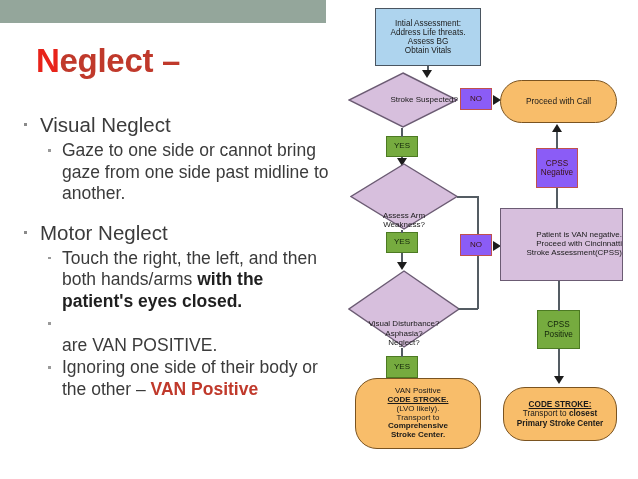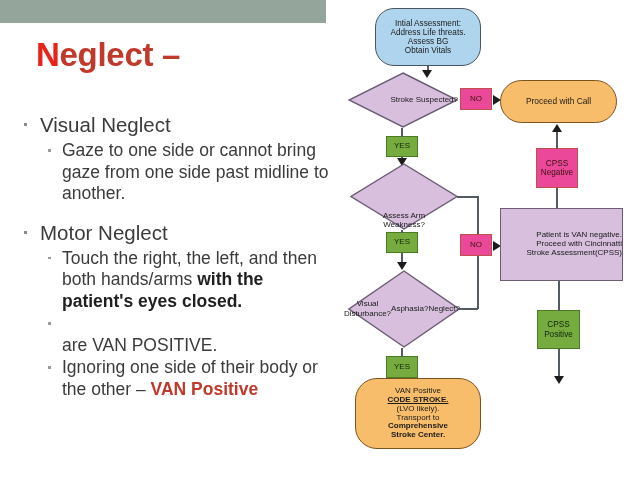--- a/index.html
+++ b/index.html
@@ -15,21 +15,21 @@
 
   
   .banner {
     position:absolute; left:0; top:0;
     width:326px; height:23px;
     background:#94a69b;
   }
 
   
   .title {
-    position:absolute; left:36px; top:36px;
+    position:absolute; left:36px; top:42px;
     font-size:33px; font-weight:bold;
     color:#c0392b; letter-spacing:-0.3px;
     white-space:nowrap;
   }
   .title .cap { color:#e8231a; }
 
   
   .body-text {
     position:absolute; left:18px; top:112px;
     width:316px;
@@ -87,21 +87,21 @@
     text-align:center; color:#1a1a1a; line-height:1.2;
     pointer-events:none;
   }
   .small-green {
     border:1.4px solid #4c7a22;
     background:#76ab3f;
     color:#12240a;
   }
   .small-red {
     border:1.4px solid #c0504d;
-    background:#ec4899;
+    background:#8b5cf6;
     color:#3a1210;
     justify-content:center;
   }
   .purple-box {
     border:1.4px solid #6b5b73;
     background:#d7bfdd;
   }
   .orange-round {
     border:1.6px solid #7a5320;
     background:#f8bd6a;
@@ -163,21 +163,21 @@
     <div class="lvl2">
       <span class="dot"></span>
       <span class="nowrapline">Ignoring one side of their body or</span><br>
       <span>the other – </span><span class="red-b">VAN Positive</span>
     </div>
 
   </div>
 
   <div class="chart">
 
-    <div class="node rect" style="left:45px; top:8px; width:106px; height:58px; font-size:8.2px; flex-direction:column;border-radius:19px;">
+    <div class="node rect" style="left:45px; top:8px; width:106px; height:58px; font-size:8.2px; flex-direction:column;">
       <span>Intial Assessment:</span>
       <span>Address Life threats.</span>
       <span>Assess BG</span>
       <span>Obtain Vitals</span>
     </div>
     <div class="conn vline" style="left:97px; top:66px; height:8px;"></div>
     <div class="arrow-d" style="left:92px; top:70px;"></div>
 
     <div class="diamond-wrap" style="left:18px; top:72px; width:110px; height:56px;">
       <svg width="110" height="56" viewBox="0 0 110 56">
@@ -240,21 +240,21 @@
       <span>YES</span>
     </div>
     <div class="conn vline" style="left:71px; top:230px; height:3px;"></div>
     <div class="conn vline" style="left:71px; top:253px; height:14px;"></div>
     <div class="arrow-d" style="left:67px; top:262px;"></div>
 
     <div class="diamond-wrap" style="left:18px; top:270px; width:112px; height:78px;">
       <svg width="112" height="78" viewBox="0 0 112 78">
         <polygon points="56,1 111,39 56,77 1,39" fill="#d7bfdd" stroke="#6b5b73" stroke-width="1.4"></polygon>
       </svg>
-      <div class="diamond-label" style="font-size:8px; flex-direction:row;">
+      <div class="diamond-label" style="font-size:8px; flex-direction:column;">
         <span>Visual Disturbance?</span>
         <span>Asphasia?</span>
         <span>Neglect?</span>
       </div>
     </div>
 
     <div class="conn hline" style="left:128px; top:308px; width:20px;"></div>
     <div class="conn vline" style="left:147px; top:256px; height:53px;"></div>
 
     <div class="node small-green" style="left:207px; top:310px; width:43px; height:39px; font-size:8.2px; flex-direction:column;">
@@ -273,15 +273,20 @@
 
     <div class="node orange-round" style="left:25px; top:378px; width:126px; height:71px; font-size:8px; flex-direction:column;">
       <span>VAN Positive</span>
       <span class="u b">CODE STROKE.</span>
       <span>(LVO likely).</span>
       <span>Transport to</span>
       <span class="b">Comprehensive</span>
       <span class="b">Stroke Center.</span>
     </div>
 
+    <div class="node orange-round" style="left:173px; top:387px; width:114px; height:54px; font-size:8.2px; flex-direction:column;">
+      <span class="u b">CODE STROKE:</span>
+      <span><span>Transport to </span><b>closest</b></span>
+      <span class="b">Primary Stroke Center</span>
+    </div>
 
   </div>
 </div>
 
 </body></html>

